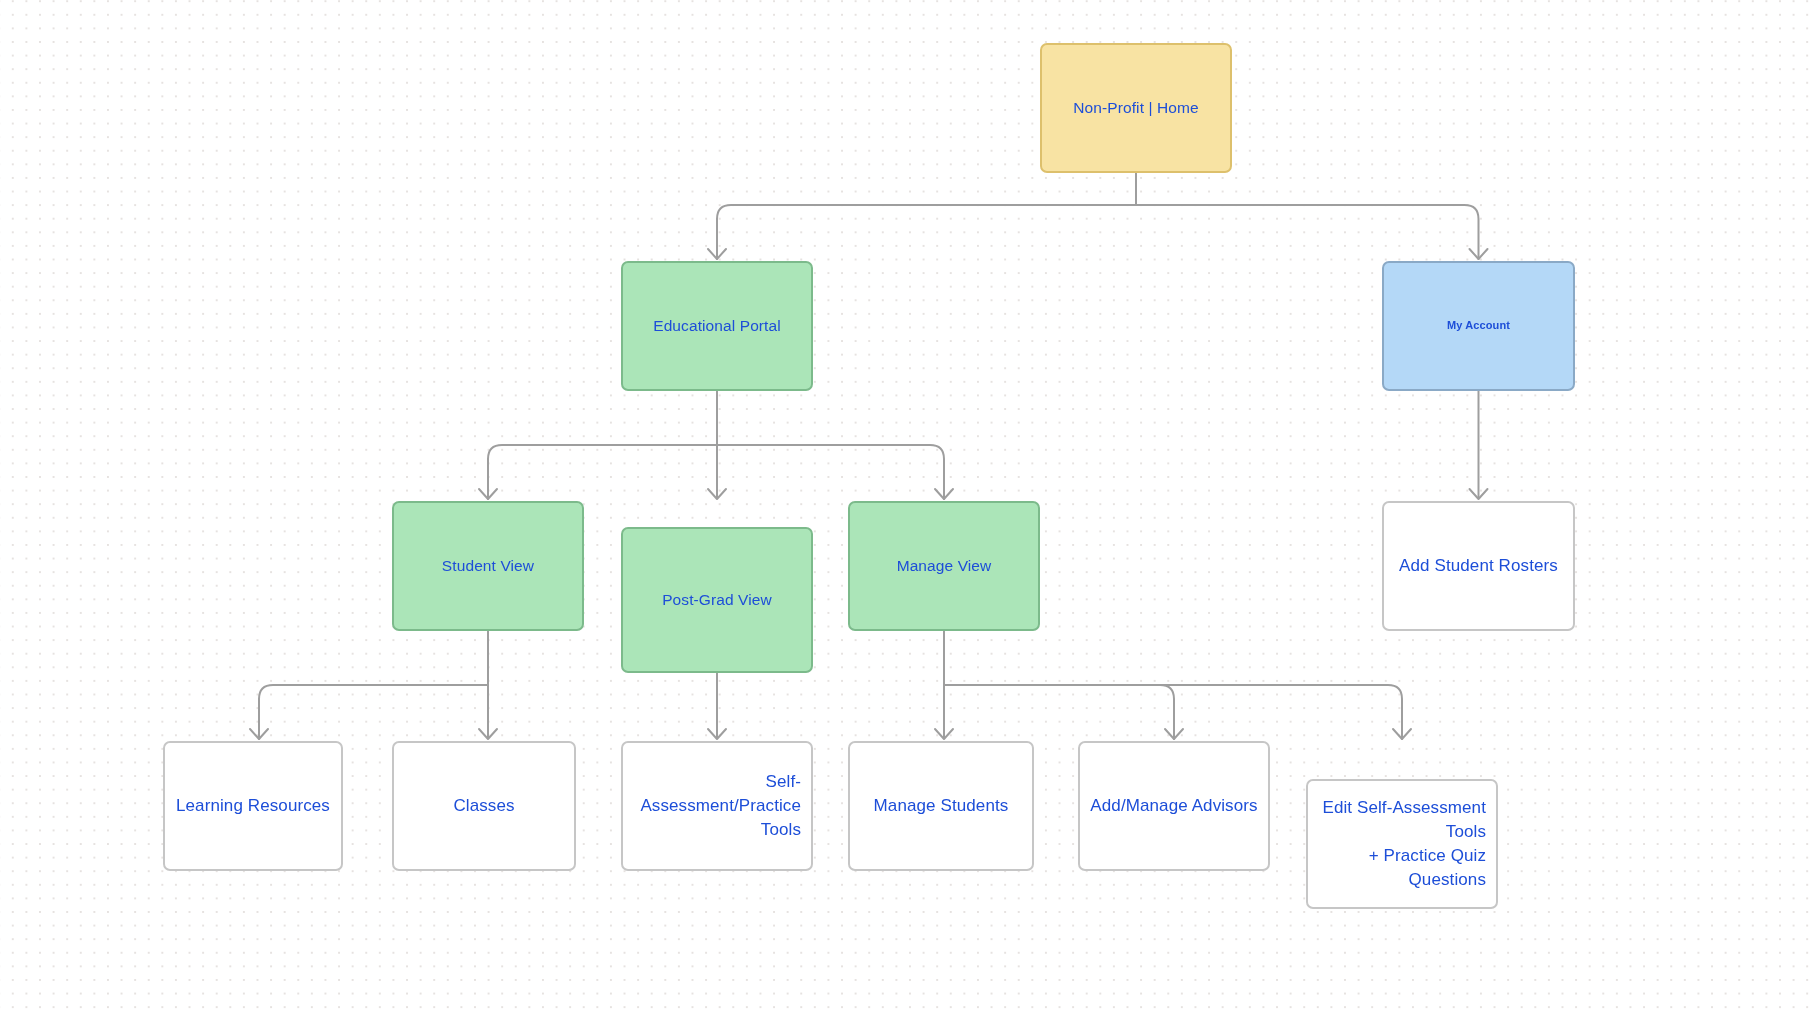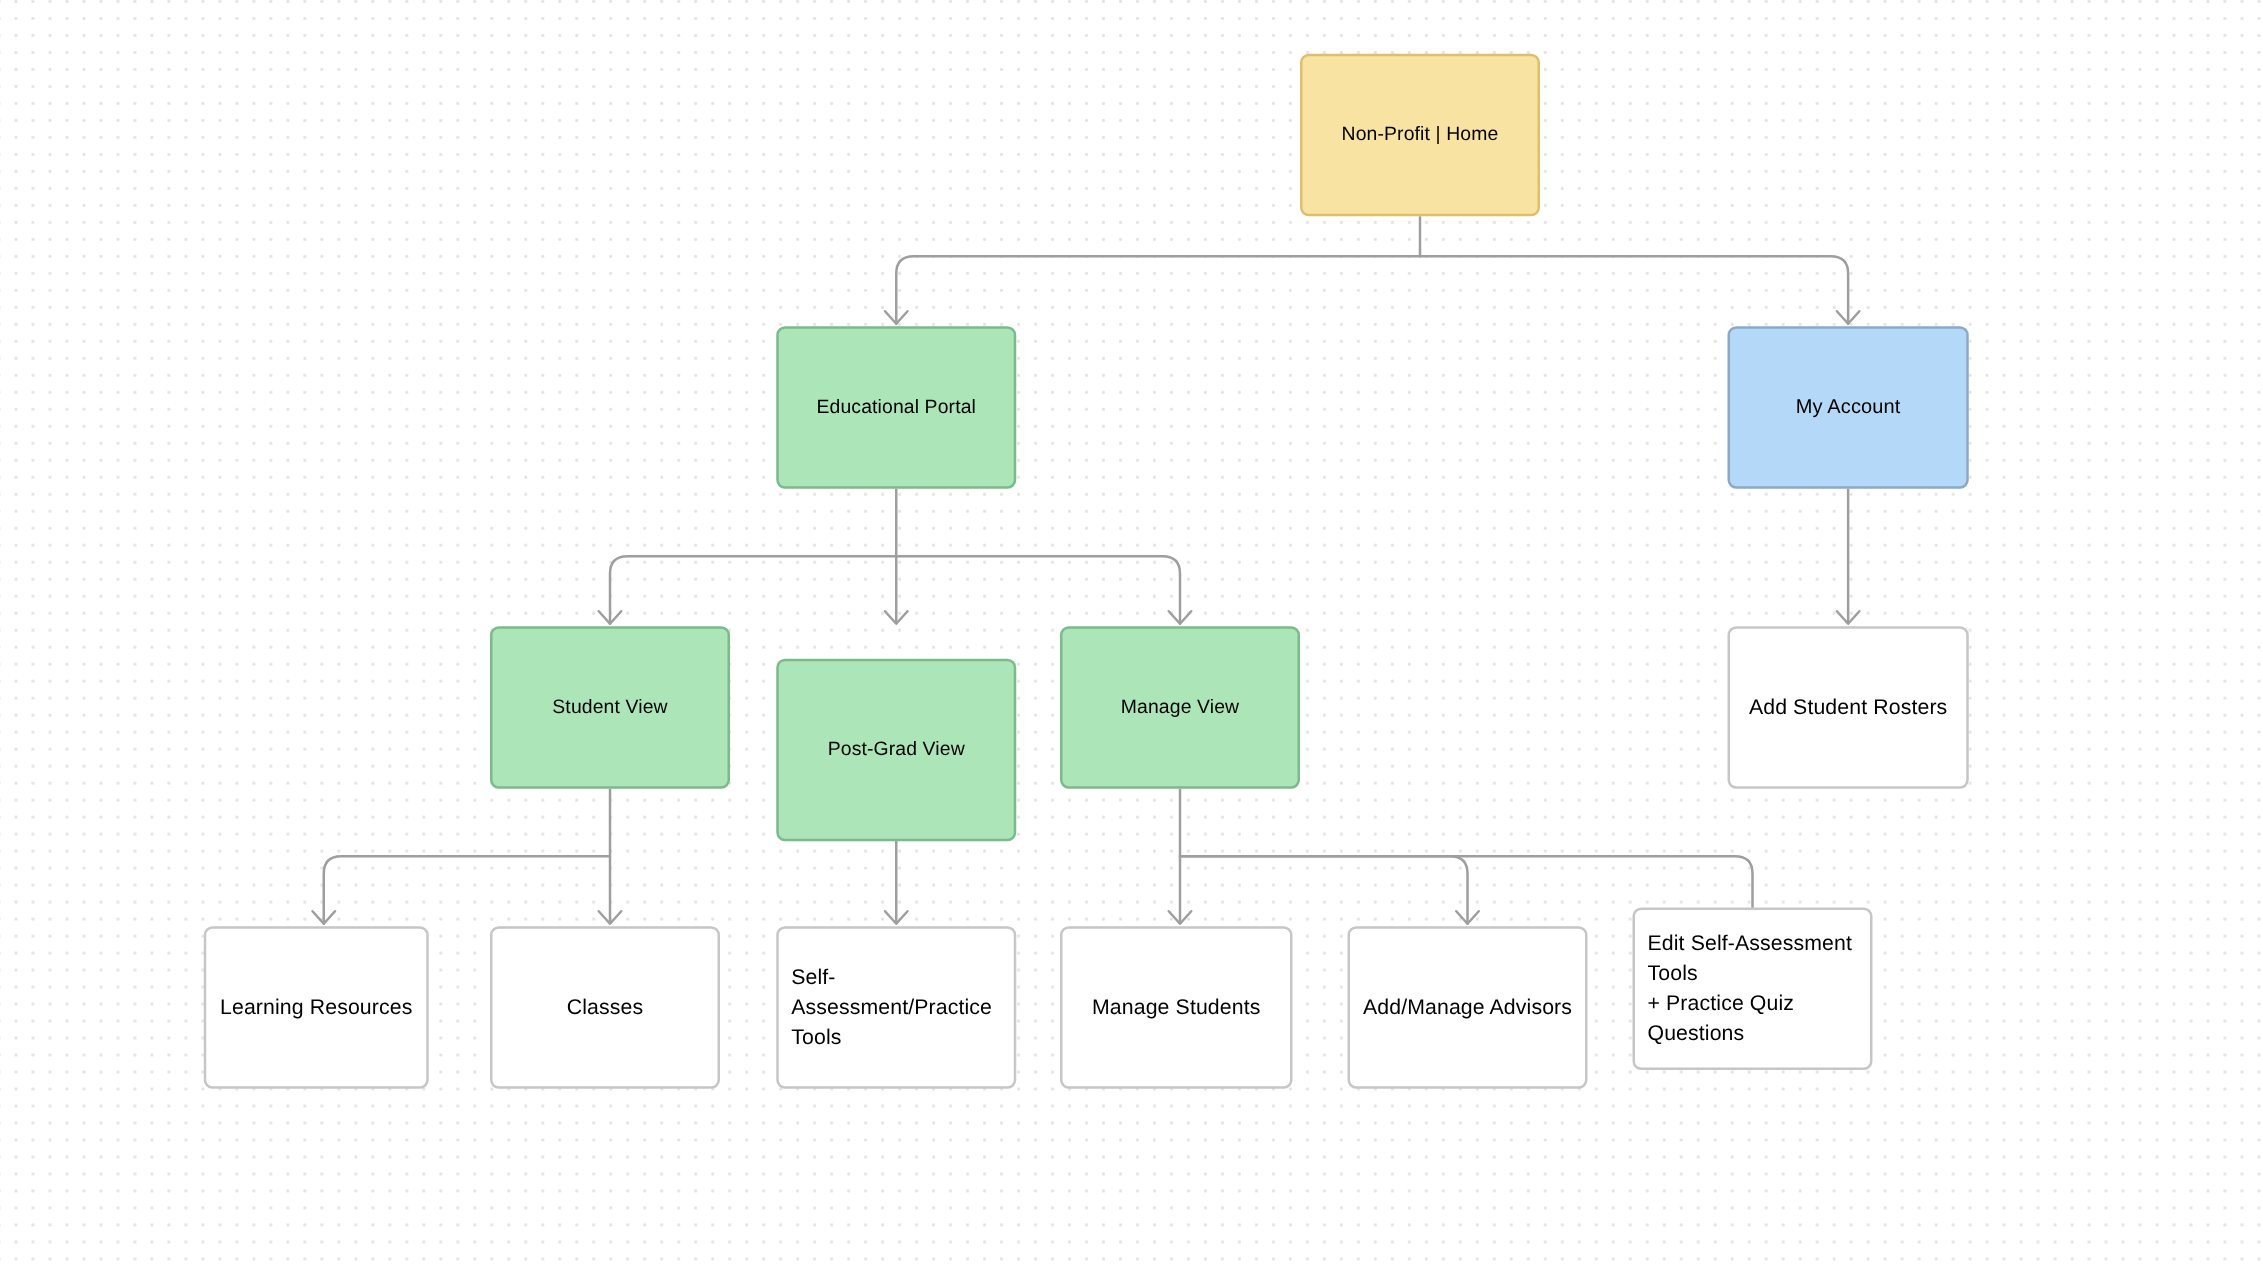--- a/index.html
+++ b/index.html
@@ -26,24 +26,24 @@
     height: 1018px;
     pointer-events: none;
   }
   .node {
     position: absolute;
     box-sizing: border-box;
     border-radius: 7px;
     display: flex;
     align-items: center;
     justify-content: center;
-    text-align: left;
+    text-align: right;
     padding: 4px 10px;
     line-height: 1.42;
-    color: #000000;
+    color: #1d4ed8;
     z-index: 2;
   }
   .node-label {
     display: block;
     white-space: pre-line;
   }
   .n-root {
     background: #f8e3a3;
     border: 2px solid #ddc06c;
     font-size: 15.5px;
@@ -53,22 +53,22 @@
   .n-green {
     background: #abe5b8;
     border: 2px solid #7cba8b;
     font-size: 15.5px;
     font-weight: 400;
     letter-spacing: .1px;
   }
   .n-blue {
     background: #b4d8f7;
     border: 2px solid #8aa9c6;
-    font-size: 16px;
-    font-weight: 400;
+    font-size: 11px;
+    font-weight: 700;
     letter-spacing: .1px;
   }
   .n-white {
     background: #ffffff;
     border: 2px solid #c6c6c6;
     font-size: 17px;
     font-weight: 400;
     letter-spacing: .1px;
   }
 </style>
@@ -136,17 +136,17 @@
     <div class="node n-white" style="left: 621px; top: 741px; width: 192px; height: 130px;">
       <span class="node-label">Self-Assessment/Practice
 Tools</span>
     </div>
     <div class="node n-white" style="left: 848px; top: 741px; width: 186px; height: 130px;">
       <span class="node-label">Manage Students</span>
     </div>
     <div class="node n-white" style="left: 1078px; top: 741px; width: 192px; height: 130px;">
       <span class="node-label">Add/Manage Advisors</span>
     </div>
-    <div class="node n-white" style="left: 1306px; top: 726px; width: 192px; height: 130px;">
+    <div class="node n-white" style="left: 1306px; top: 779px; width: 192px; height: 130px;">
       <span class="node-label">Edit Self-Assessment Tools
 + Practice Quiz Questions</span>
     </div>
   </div>
 
 </body></html>

